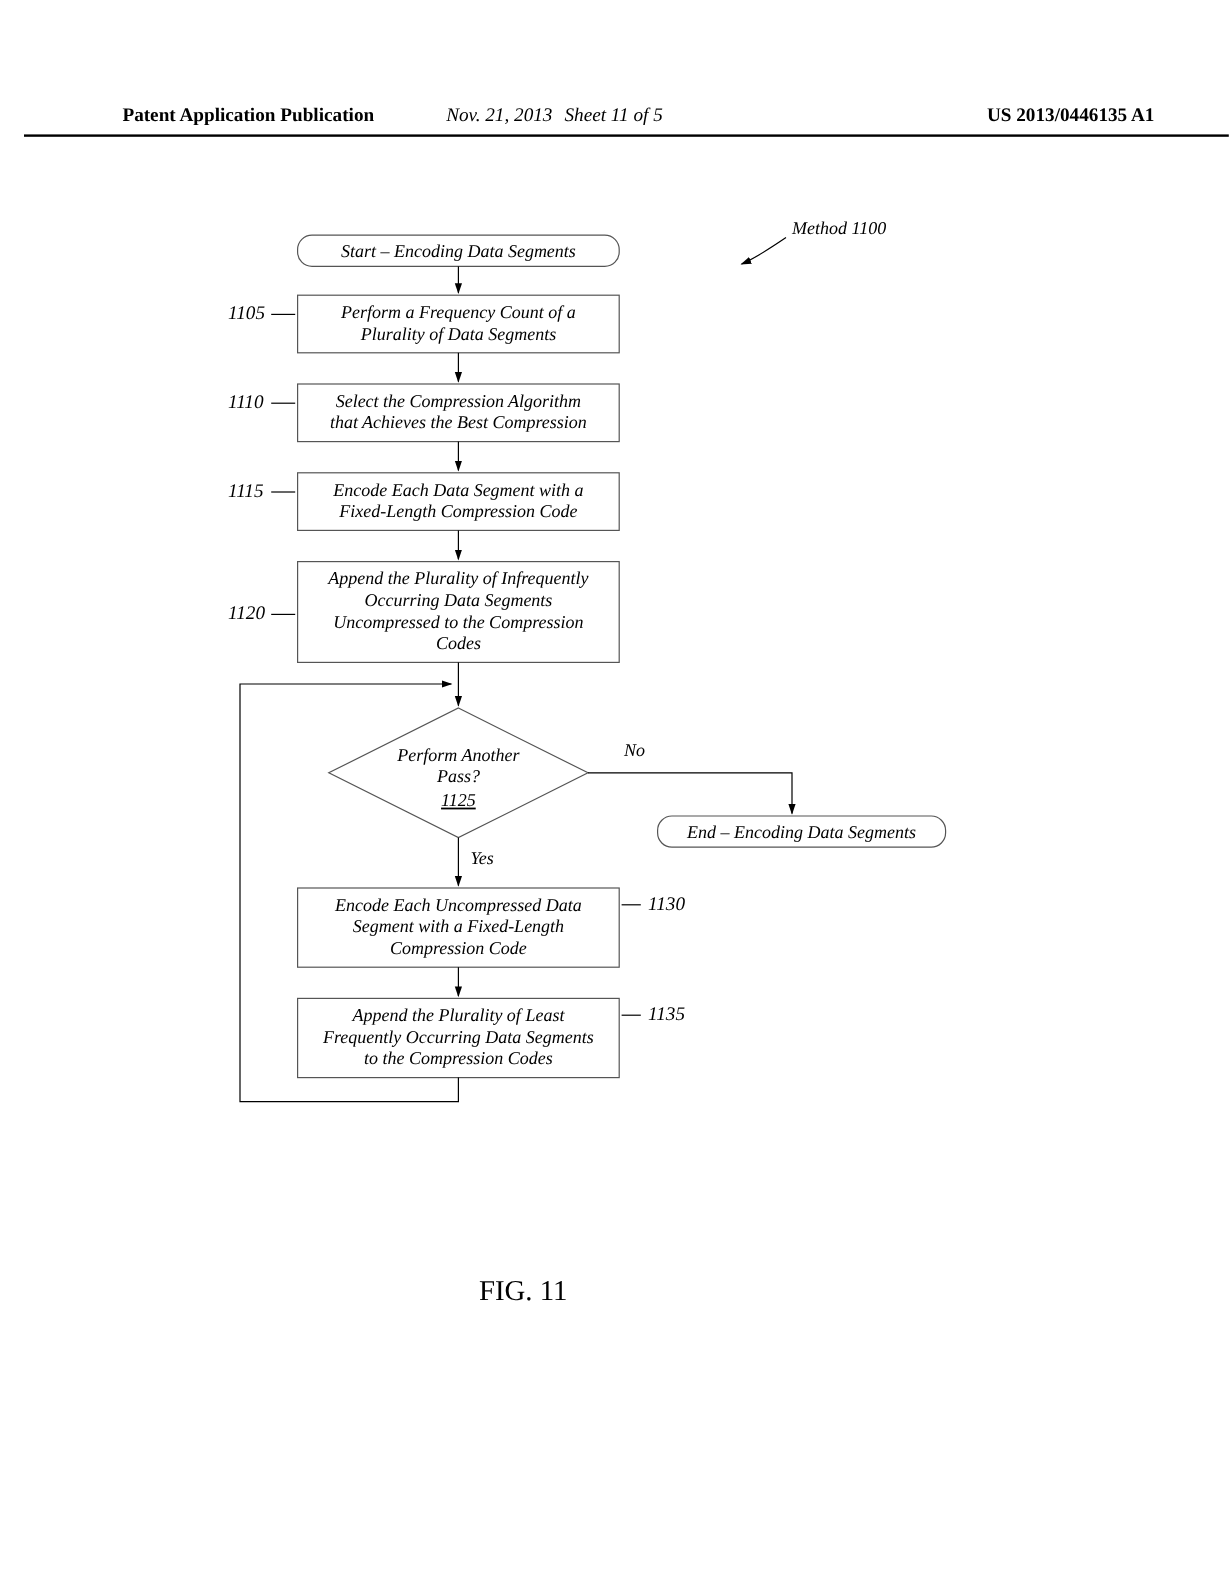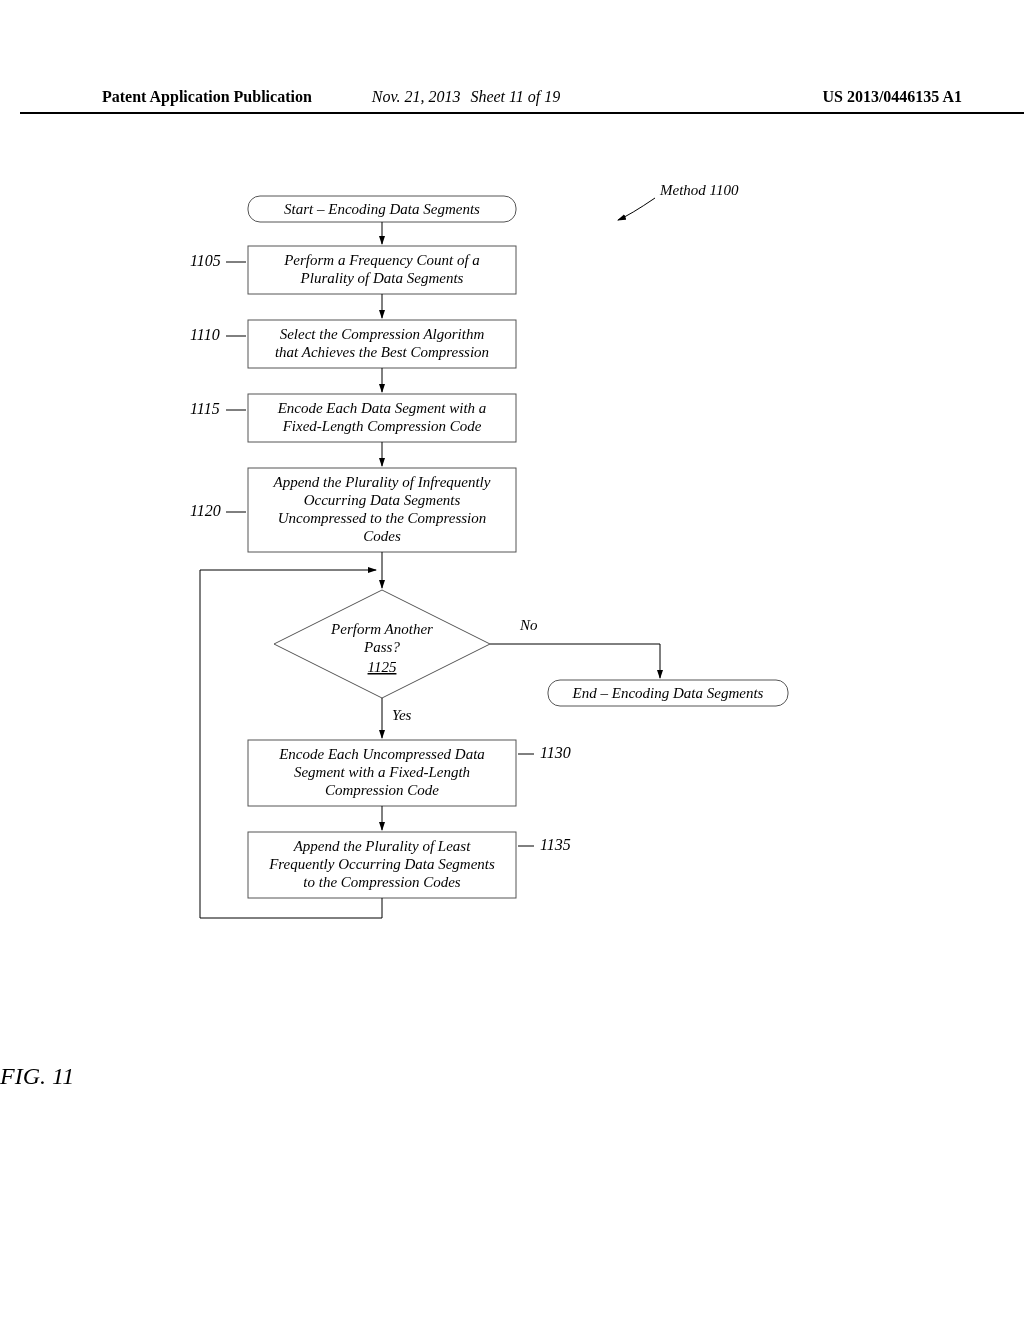--- a/index.html
+++ b/index.html
@@ -46,21 +46,21 @@
     top: 120px;
     left: 0;
     width: 813px;
     height: 1200px;
   }
   .fig-caption {
     position: absolute;
     bottom: 230px;
     left: 0;
     width: 872px;
-    font-style: italic;
+    text-align: center;
     font-size: 24px;
   }
   svg text {
     font-family: "Times New Roman", Times, serif;
   }
   .label-num {
     font-style: italic;
     font-size: 16px;
   }
   .box-text {
@@ -76,21 +76,21 @@
     text-decoration: underline;
   }
 </style>
 </head>
 <body>
 
 <div class="header">
   <div class="header-row">
     <span class="pub">Patent Application Publication</span>
     <span class="date">Nov. 21, 2013</span>
-    <span class="date" style="margin-left:10px">Sheet 11 of 19</span>
+    <span class="date" style="margin-left:10px">Sheet 11 of 5</span>
     <span class="pubno">US 2013/0446135 A1</span>
   </div>
 </div>
 
 <div class="canvas">
 <svg width="1024" height="1000" viewBox="0 0 1024 1000">
   <defs>
     <marker id="arrow" markerWidth="10" markerHeight="10" refX="8" refY="3" orient="auto" markerUnits="strokeWidth">
       <path d="M0,0 L0,6 L9,3 z" fill="#000"></path>
     </marker>

